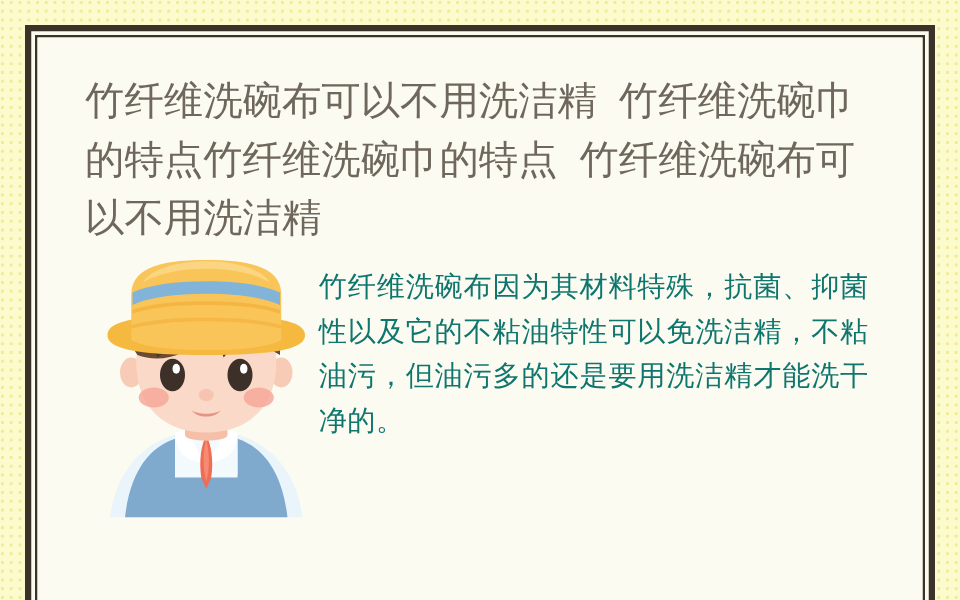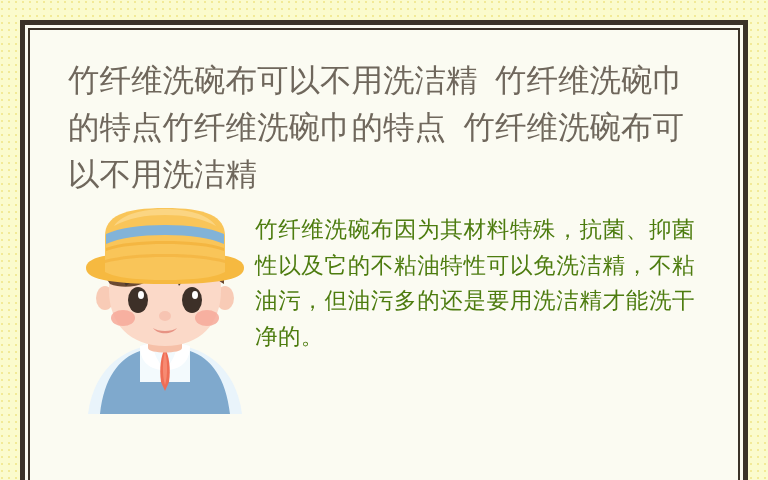--- a/index.html
+++ b/index.html
@@ -78,21 +78,21 @@
   
   #body-text {
     position: absolute;
     left: 225px;
     top: 182px;
     width: 440px;
     font-family: "Liberation Serif", "DejaVu Serif", serif;
     font-size: 22.5px;
     line-height: 35.5px;
     letter-spacing: 0.4px;
-    color: #4d7c0f;
+    color: #0f766e;
     word-break: break-all;
     text-align: justify;
     text-justify: inter-character;
   }
 
   
   #boy {
     position: absolute;
     left: 44px;
     top: 176px;

